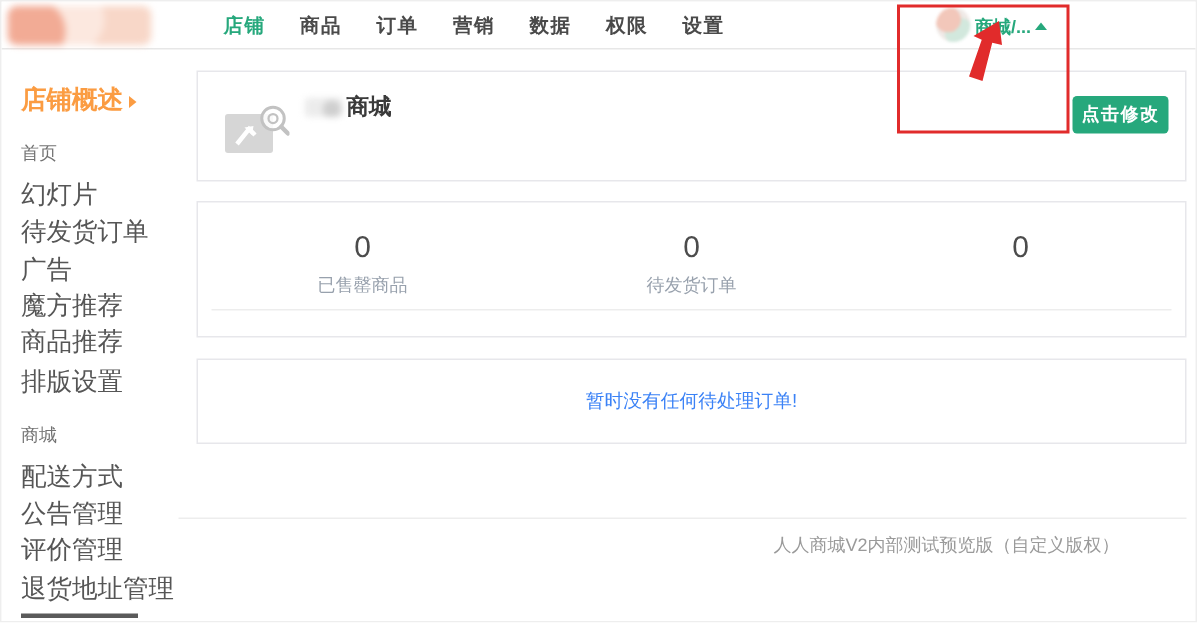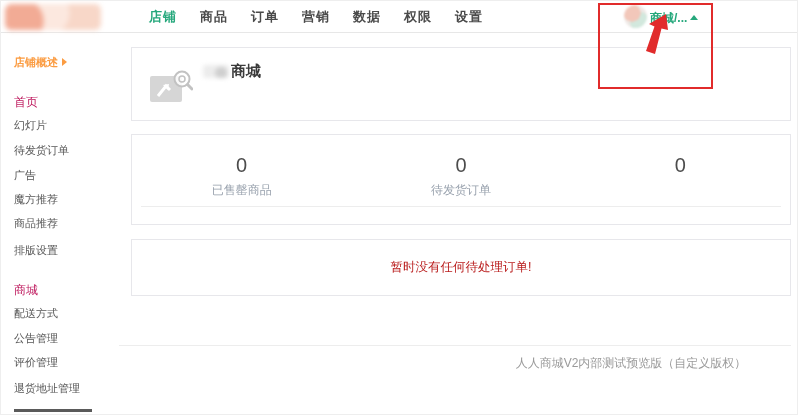--- a/index.html
+++ b/index.html
@@ -45,24 +45,24 @@
                    font-size:12px; color:#555; cursor:pointer; white-space:nowrap; }
   .dropdown-item .ic { width:12px; height:12px; margin-right:7px; flex:0 0 auto; }
 
   
   .anno-box { position:absolute; left:597px; top:2px; width:115px; height:86px;
               border:2px solid #e12b2b; z-index:9; pointer-events:none; }
   .anno-arrow { position:absolute; left:642px; top:12px; z-index:10; pointer-events:none; }
 
   
   .sidebar { position:absolute; left:0; top:32px; width:128px; height:383px; background:#fff; }
-  .side-item { position:absolute; left:13px; font-size:11px; color:#565656; cursor:pointer;
+  .side-item { position:absolute; left:13px; font-size:17px; color:#565656; cursor:pointer;
                white-space:nowrap; }
   .side-item.active { color:#fb9c42; font-weight:bold; cursor:default; }
-  .side-section { position:absolute; left:13px; font-size:12px; color:#be185d; white-space:nowrap; }
+  .side-section { position:absolute; left:13px; font-size:12px; color:#737373; white-space:nowrap; }
   .arrow-right { display:inline-block; width:0; height:0; margin-left:4px; vertical-align:0px;
                  border-top:4px solid transparent; border-bottom:4px solid transparent;
                  border-left:5px solid #fb9c42; }
   .clip-line { position:absolute; left:13px; top:408px; width:78px; height:3px; background:#5a5a5a; }
 
   
   .card { position:absolute; left:130px; width:660px; background:#fff;
           border:1px solid #e7e7eb; }
   .card-store  { top:46px;  height:74px; }
   .card-stats  { top:133px; height:91px; }
@@ -77,21 +77,21 @@
   .edit-btn { position:absolute; left:583px; top:16px; width:64px; height:25px;
               background:#26a87c; color:#fff; font-size:12px; font-weight:bold;
               border:none; border-radius:3px; cursor:pointer; letter-spacing:1px; }
 
   .stats-row { display:flex; padding-top:19px; }
   .stat-col { flex:1; text-align:center; cursor:pointer; }
   .stat-value { font-size:20px; color:#4c4c4c; line-height:22px; }
   .stat-label { font-size:12px; color:#98a1ad; margin-top:6px; }
   .stats-divider { position:absolute; left:9px; right:9px; top:71px; height:1px; background:#ededed; }
 
-  .empty-msg { width:100%; text-align:center; line-height:55px; font-size:12.5px; color:#b91c1c; }
+  .empty-msg { width:100%; text-align:center; line-height:55px; font-size:12.5px; color:#3b82f6; }
 
   .footer-divider { position:absolute; left:118px; top:344px; width:672px; height:1px; background:#ededed; }
   .footer-text { position:absolute; left:450px; top:354px; width:360px; text-align:center;
                  font-size:12px; color:#9a9a9a; white-space:nowrap; }
 </style>
 </head>
 <body>
 
 <div id="screen">
 
@@ -143,20 +143,21 @@
       <path d="M9 27 L17 17 L21 21" fill="none" stroke="#ffffff" stroke-width="3"></path>
       <path d="M14 16 l6 -1 -1 6" fill="#ffffff"></path>
       <circle cx="33" cy="10" r="7.5" fill="#fff" fill-opacity="0.85" stroke="#c2c2c2" stroke-width="2"></circle>
       <circle cx="33" cy="10" r="3" fill="none" stroke="#c2c2c2" stroke-width="1.5"></circle>
       <line x1="38.5" y1="15.5" x2="43" y2="20" stroke="#c2c2c2" stroke-width="3" stroke-linecap="round"></line>
     </svg>
     <div class="store-name">
       <span class="name-blur"></span>
         <span>商城</span>
     </div>
+    <button class="edit-btn">点击修改</button>
   </div>
 
   <div class="card card-stats">
     <div class="stats-row">
       <div class="stat-col">
         <div class="stat-value">0</div>
         <div class="stat-label">已售罄商品</div>
       </div>
       <div class="stat-col">
         <div class="stat-value">0</div>

